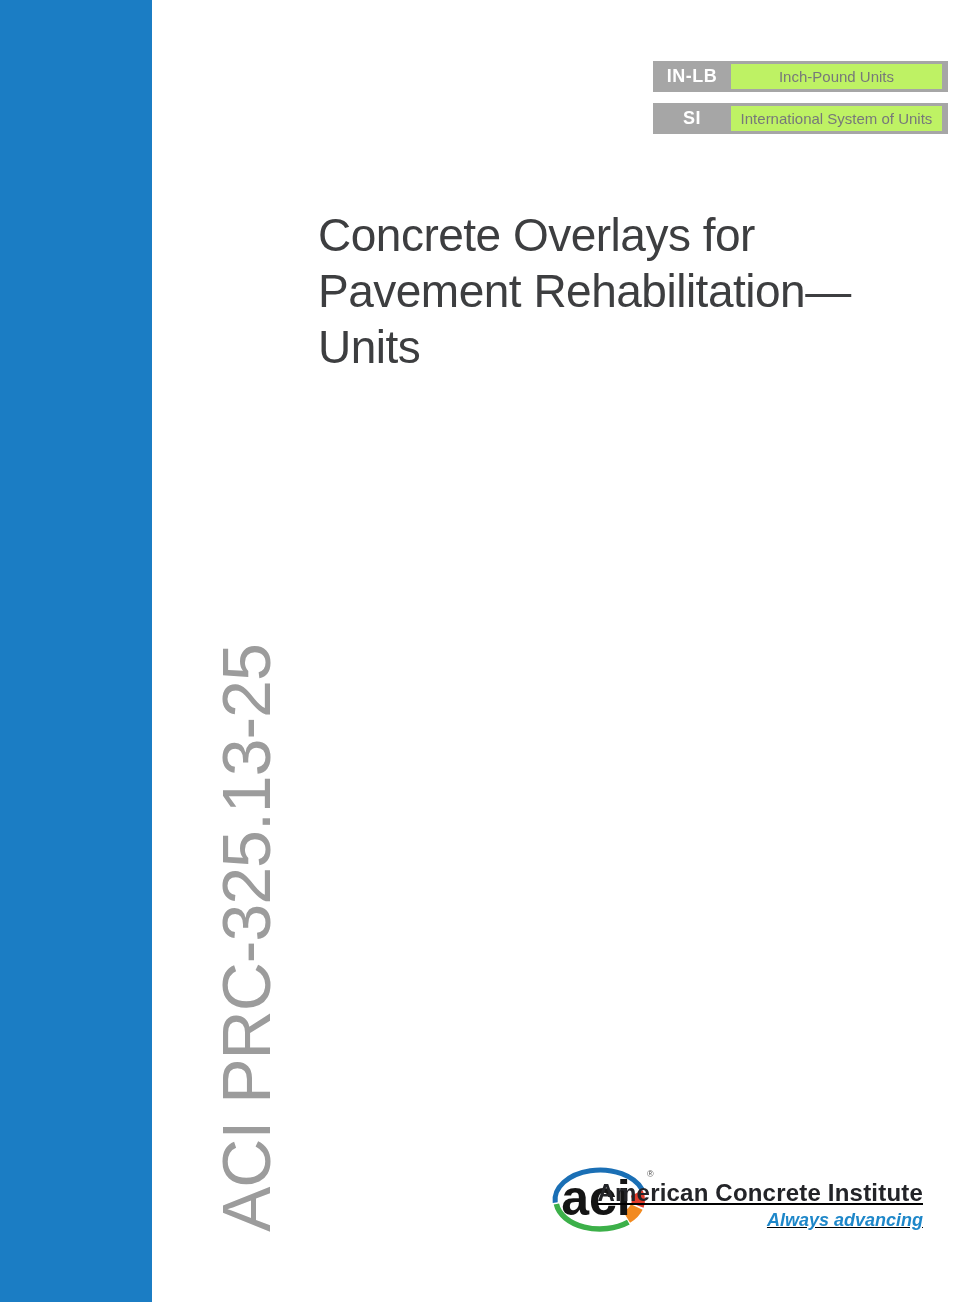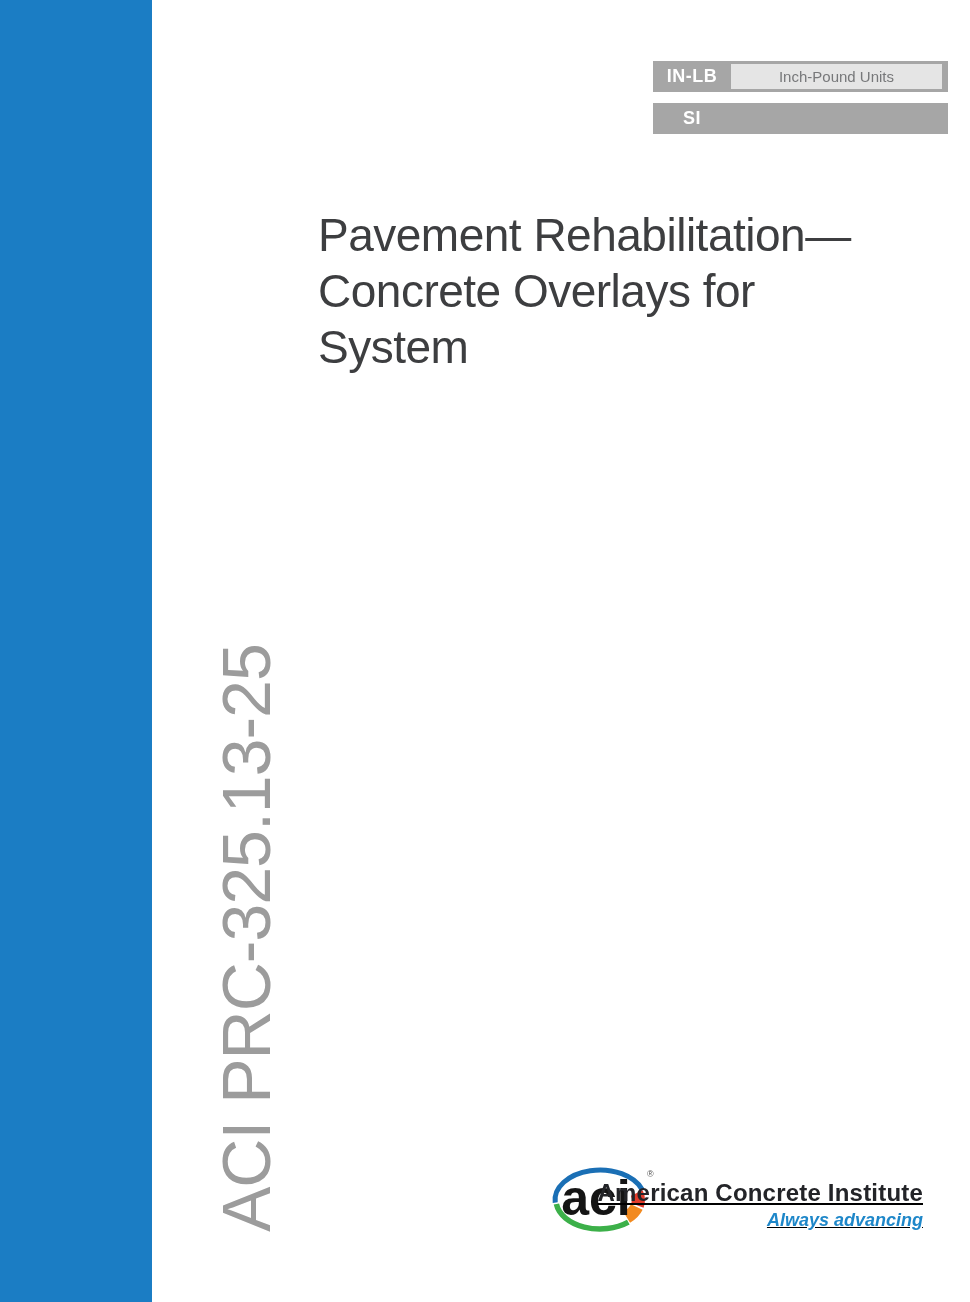--- a/index.html
+++ b/index.html
@@ -38,21 +38,21 @@
     display: flex;
     align-items: center;
     justify-content: center;
     color: #ffffff;
     font-weight: bold;
     font-size: 18px;
     letter-spacing: 0.5px;
   }
   .badge-value {
     flex: 1;
-    background: #e5e5e5;
+    background: #bef264;
     margin: 3px 6px 3px 0;
     display: flex;
     align-items: center;
     justify-content: center;
     font-size: 15px;
     color: var(--badge-text, #77787a);
     white-space: nowrap;
   }
   .title {
     position: absolute;
@@ -114,27 +114,28 @@
 
   <div class="accent-bar"></div>
 
   <div class="badges">
     <div class="badge">
       <span class="badge-code">IN-LB</span>
       <span class="badge-value">Inch-Pound Units</span>
     </div>
     <div class="badge">
       <span class="badge-code">SI</span>
+      <span class="badge-value">International System of Units</span>
     </div>
   </div>
 
   <div class="title">
+    <div>Concrete Overlays for</div>
     <div>Pavement Rehabilitation—</div>
-    <div>Concrete Overlays for</div>
-    <div>System</div>
+    <div>Units</div>
   </div>
 
 
   <div class="doc-code">ACI PRC-325.13-25</div>
 
   <svg class="logo" viewBox="0 0 104 70" xmlns="http://www.w3.org/2000/svg" aria-hidden="true">
 
     <path d="M 4.2 37.6 A 45 30 0 0 1 91.3 24.7" fill="none" stroke="#1a6fb5" stroke-width="5"></path>
 
     <path d="M 85.8 28 A 38.5 24 0 0 1 86.5 40.4" fill="none" stroke="#e23c2b" stroke-width="13"></path>

